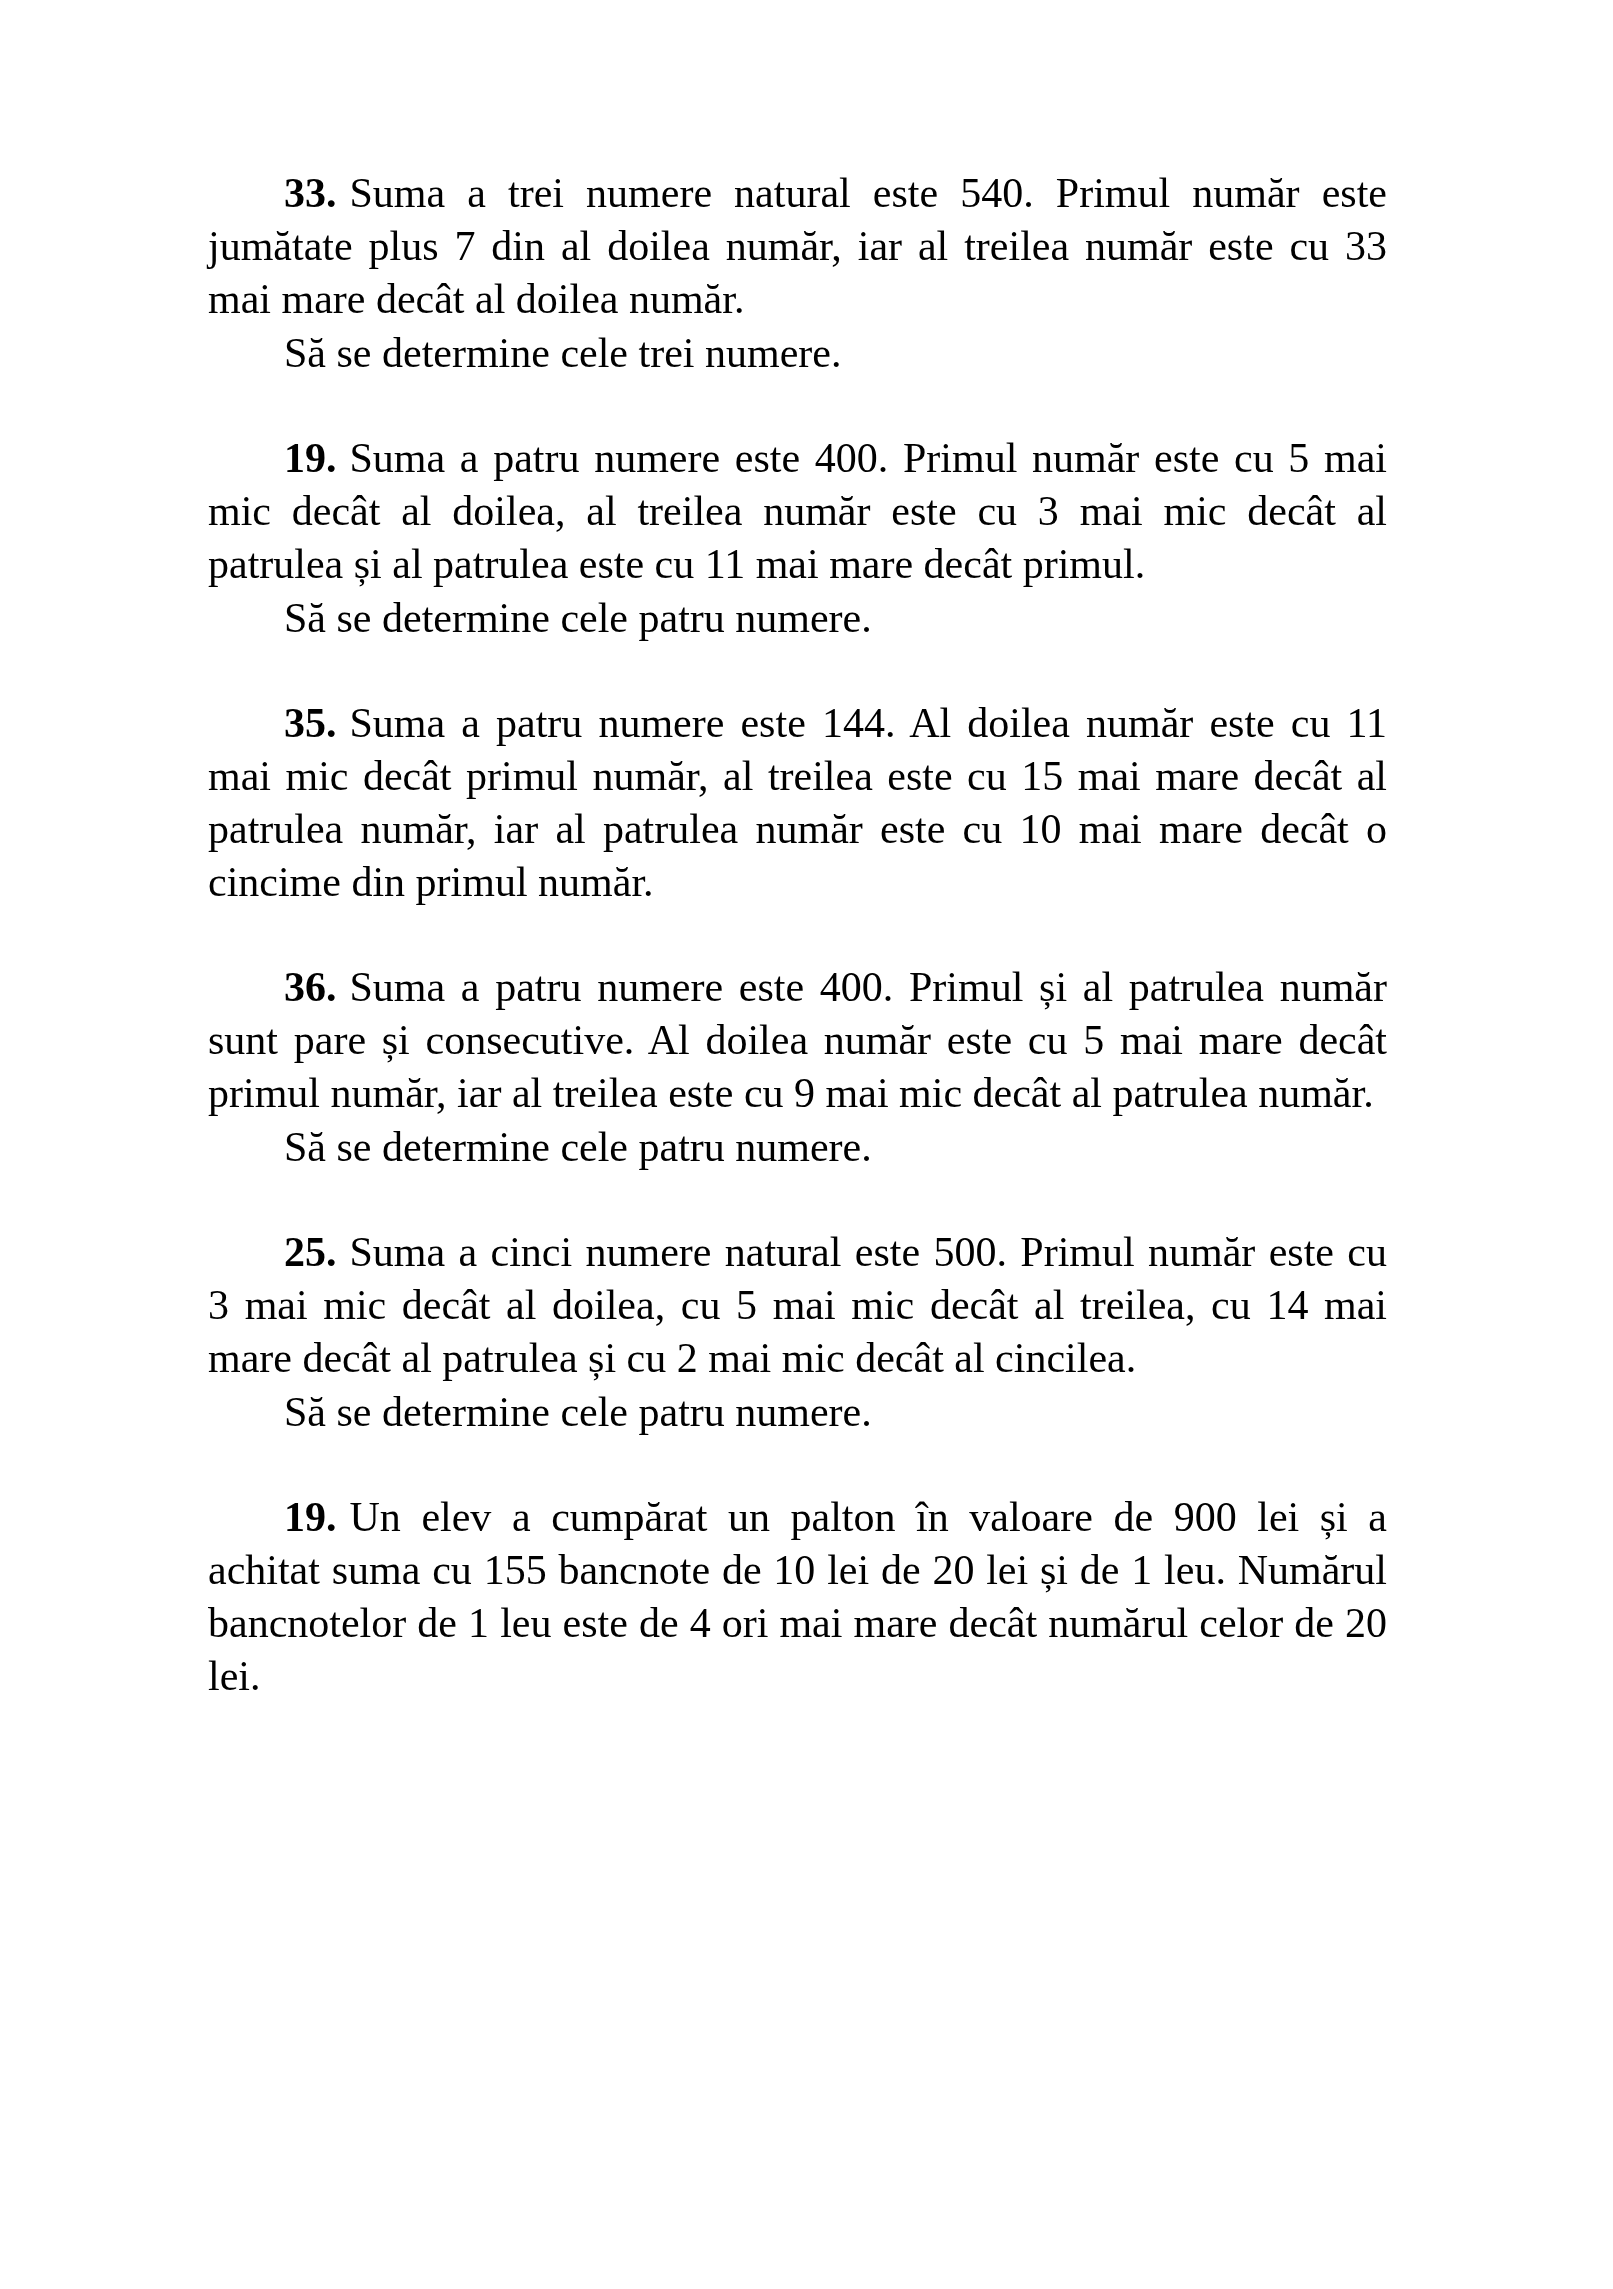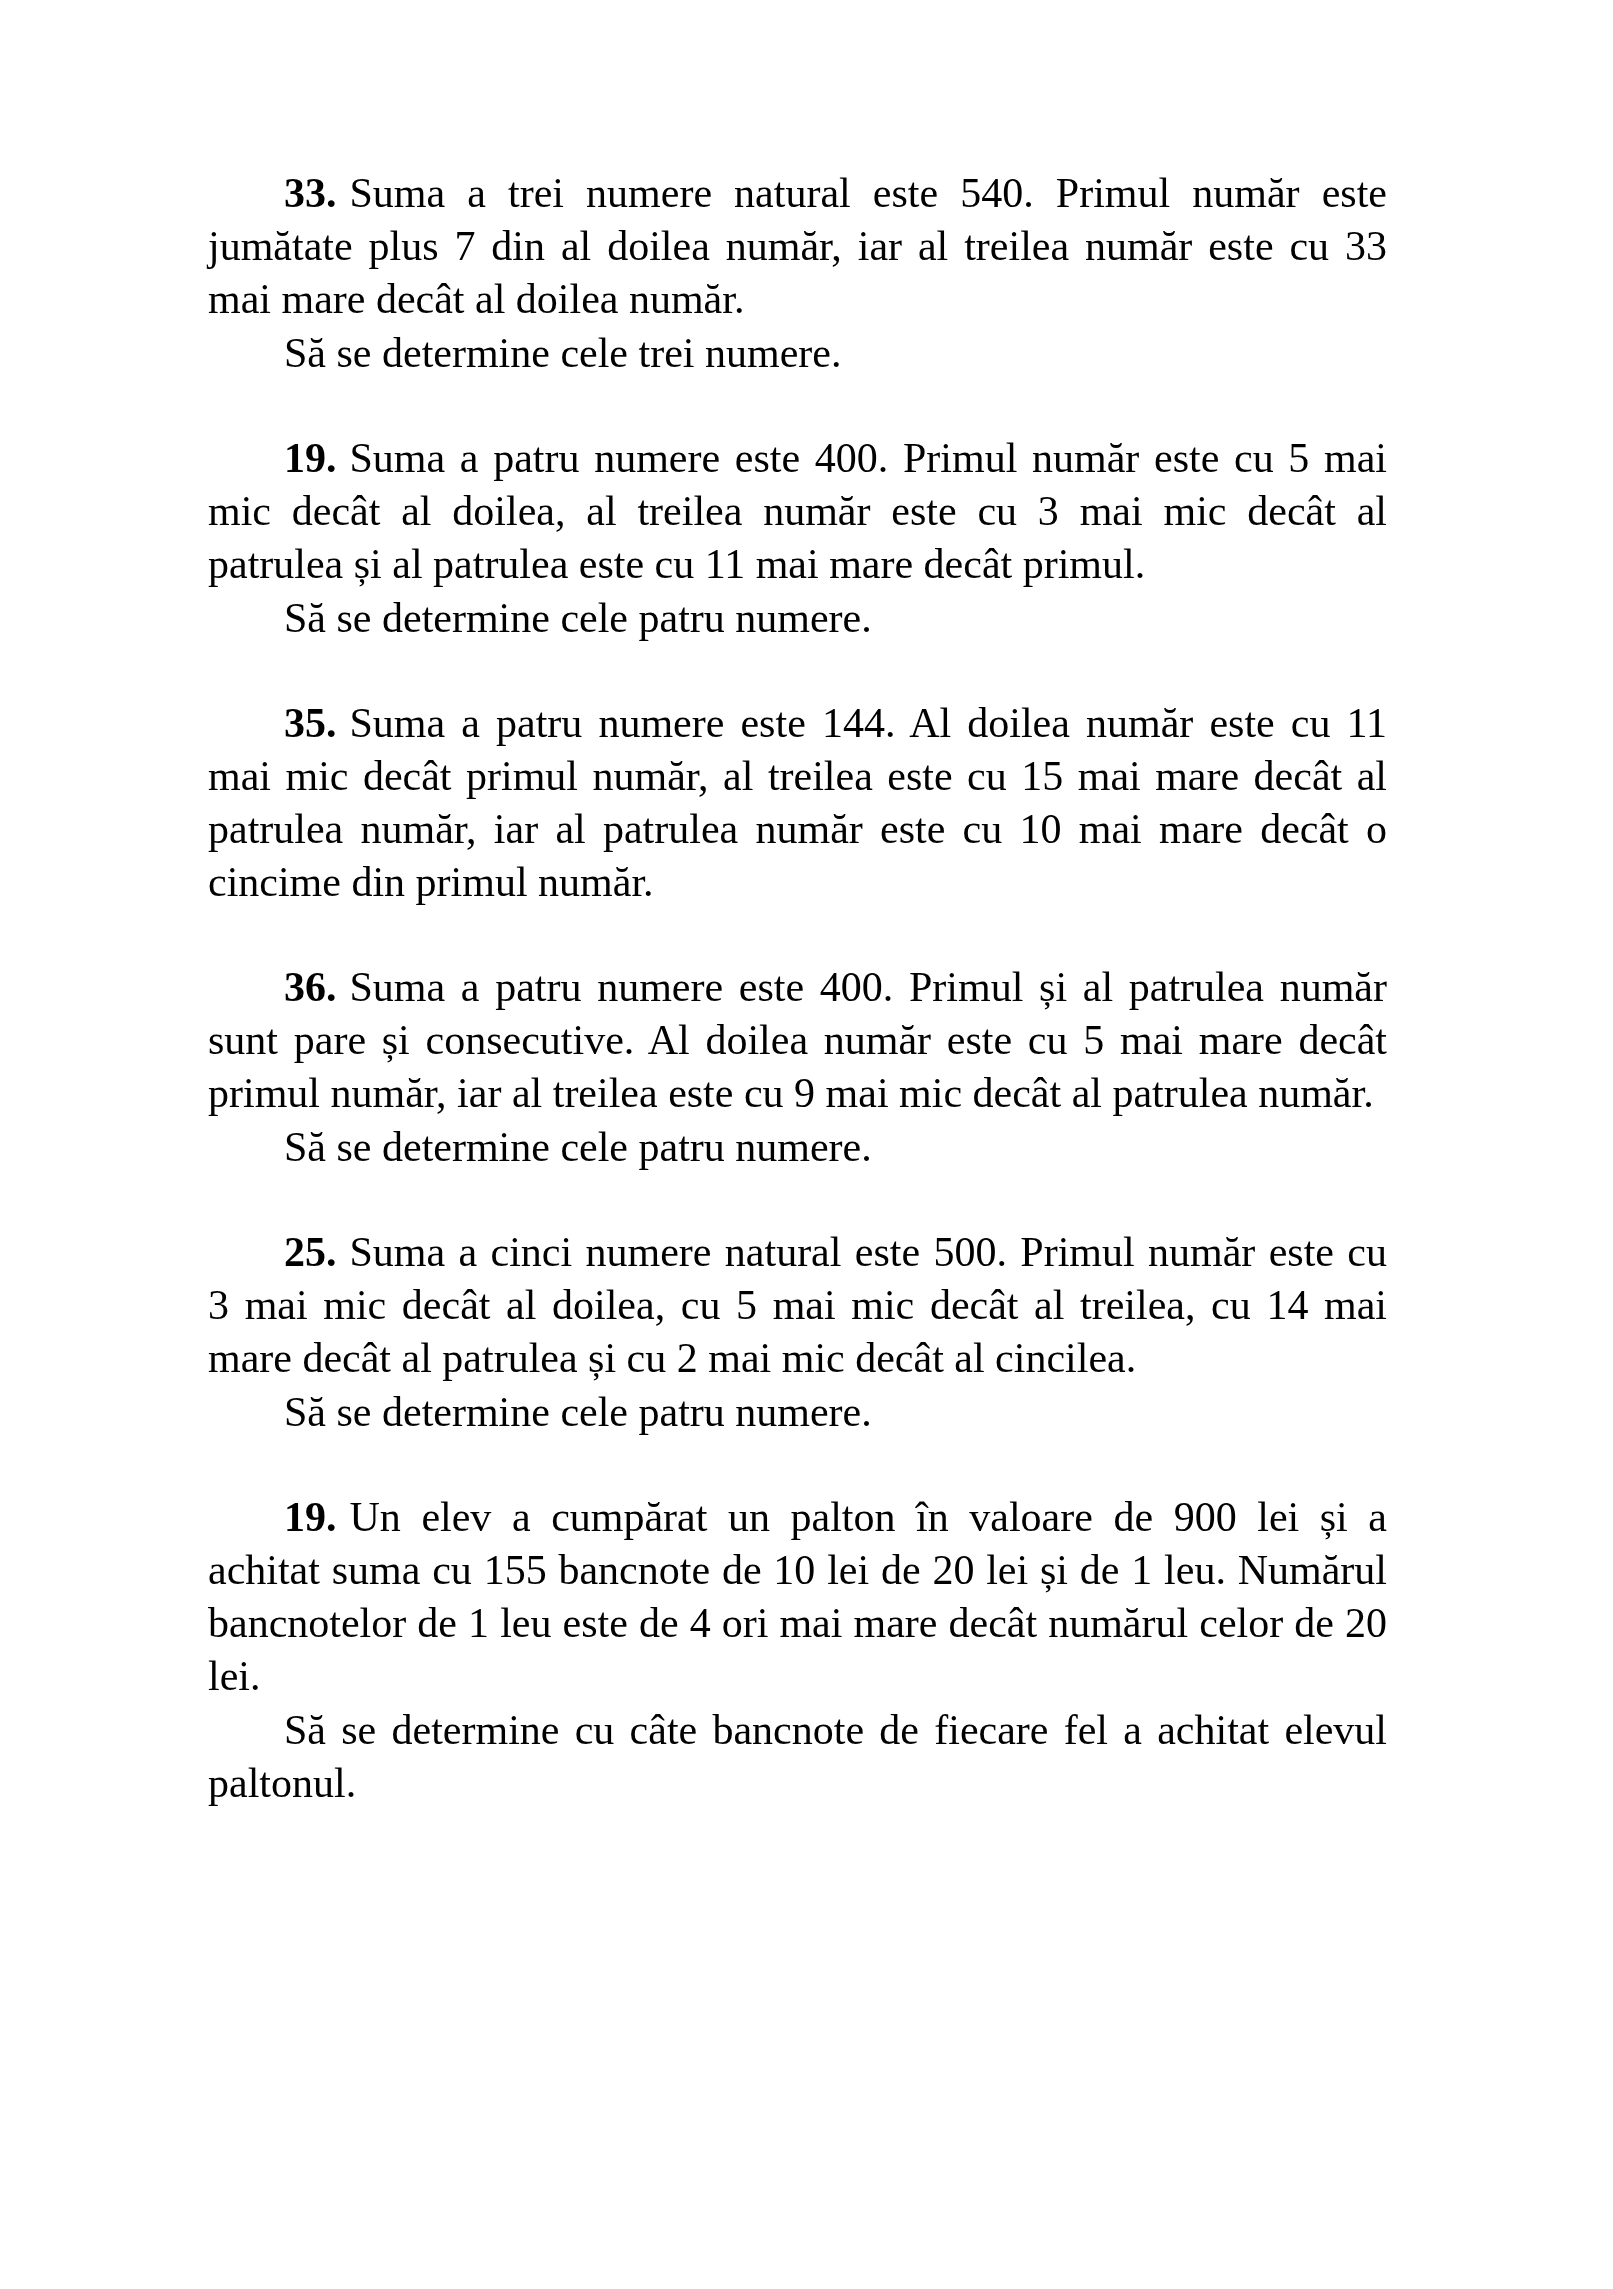--- a/index.html
+++ b/index.html
@@ -41,17 +41,16 @@
     <p>Să se determine cele patru numere.</p>
   </div>
 
   <div class="problem">
     <p><span class="num">25.</span><span class="sp"></span><span>Suma a cinci numere natural este 500. Primul număr este cu 3 mai mic decât al doilea, cu 5 mai mic decât al treilea, cu 14 mai mare decât al patrulea și cu 2 mai mic decât al cincilea.</span></p>
     <p>Să se determine cele patru numere.</p>
   </div>
 
   <div class="problem">
     <p><span class="num">19.</span><span class="sp"></span><span>Un elev a cumpărat un palton în valoare de 900 lei și a achitat suma cu 155 bancnote de 10 lei de 20 lei și de 1 leu. Numărul bancnotelor de 1 leu este de 4 ori mai mare decât numărul celor de 20 lei.</span></p>
-    <p>Să se determine cu câte bancnote de fiecare fel a achitat elevul paltonul.</p>
   </div>
 
 </div>
 
 
 </body></html>

